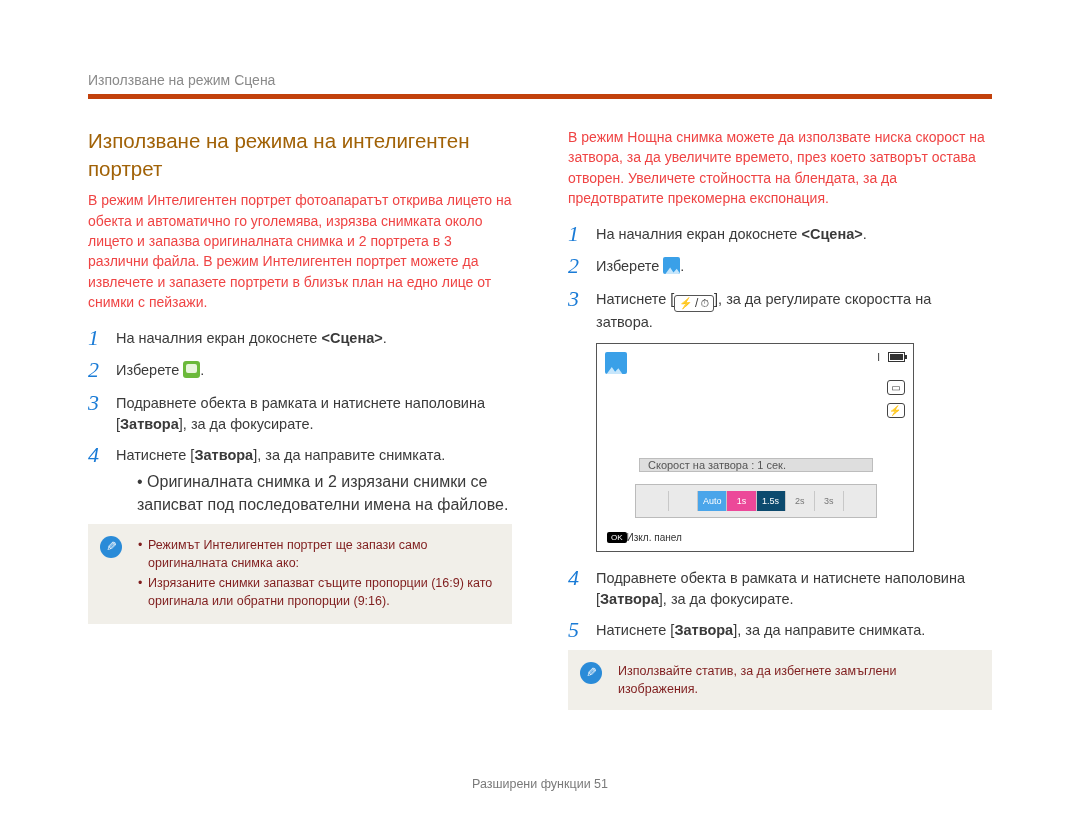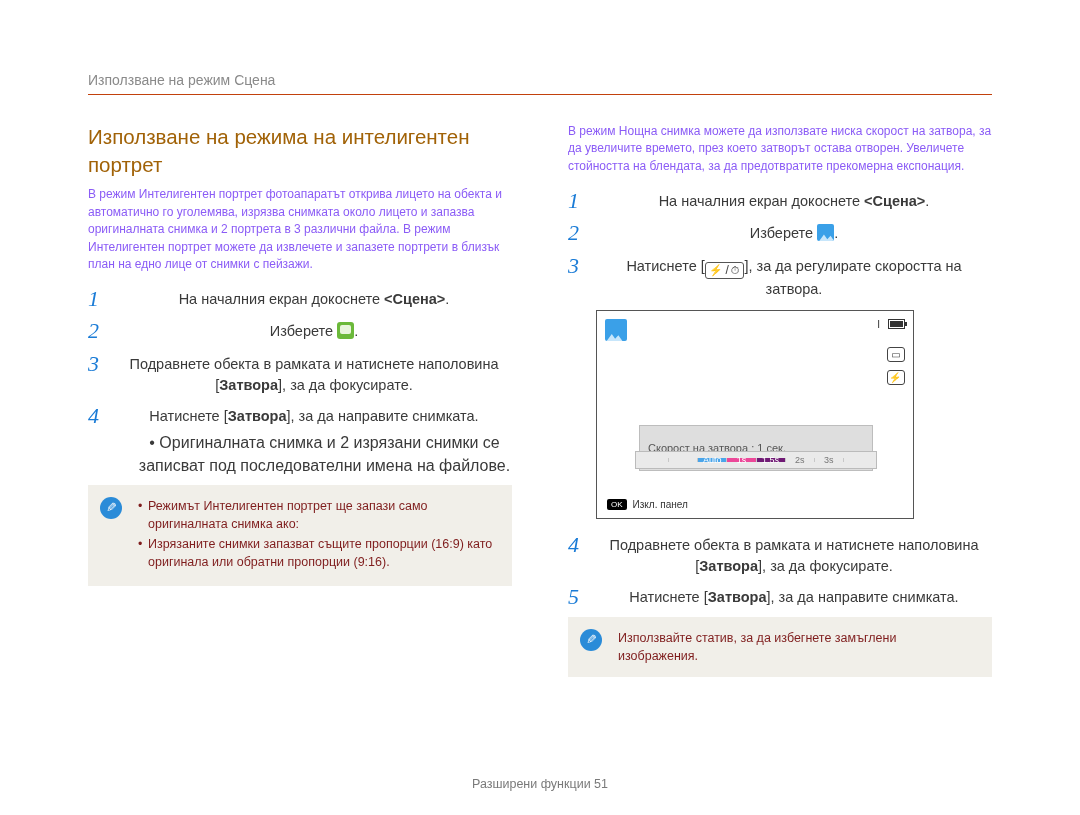--- a/index.html
+++ b/index.html
@@ -14,43 +14,43 @@
     height: 815px;
     position: relative;
     color: #3a3a3a;
   }
   .page {
     padding: 72px 88px 30px 88px;
   }
   .breadcrumb {
     color: #8a8a8a;
     font-size: 14px;
-    border-bottom: 1px solid #c2410c;
+    border-bottom: 5px solid #c2410c;
     padding-bottom: 6px;
     margin-bottom: 28px;
   }
   .columns {
     display: flex;
     gap: 56px;
   }
   .col {
     flex: 1;
     min-width: 0;
   }
   .section-title {
     color: #a16207;
     font-size: 20.5px;
     font-weight: 400;
     line-height: 1.35;
     margin-bottom: 8px;
   }
   .intro {
-    font-size: 12px;
+    font-size: 14px;
     line-height: 1.45;
-    color: #8b5cf6;
+    color: #ef4444;
     margin-bottom: 14px;
   }
   .steps {
     list-style: none;
   }
   .step {
     display: flex;
     align-items: flex-start;
     gap: 12px;
     margin-bottom: 8px;
@@ -62,21 +62,20 @@
     font-size: 22px;
     font-style: italic;
     font-weight: 400;
     line-height: 1.1;
     min-width: 16px;
     font-family: Georgia, serif;
   }
   .step-body {
     flex: 1;
     padding-top: 2px;
-    text-align: center;
   }
   .step-body strong {
     font-weight: 700;
   }
   .sub-bullets {
     list-style: none;
     font-size: 16px;
     margin-top: 4px;
     padding-left: 0;
     margin-left: 21px;
@@ -173,39 +172,38 @@
   }
   .battery{width:17px;height:10px;border:1px solid #333;display:inline-block;position:relative;}
   .battery::after{content:"";position:absolute;right:-3px;top:2px;width:2px;height:4px;background:#333;}
   .battery-fill{position:absolute;left:1px;top:1px;width:13px;height:6px;background:#333;}
   .lcd-right-icons{
     position:absolute;right:8px;top:36px;display:flex;flex-direction:column;gap:8px;
   }
   .lcd-ico{width:18px;height:15px;border:1px solid #444;border-radius:3px;display:flex;align-items:center;justify-content:center;font-size:10px;background:#fff;}
   .shutter-label{
     position:absolute;left:42px;width:234px;top:114px;
-    background:#dedede;color:#555;font-size:11px;padding:16px 8px;
+    background:#dedede;color:#555;font-size:11px;padding:0 8px;
     border:1px solid #bdbdbd;
-    text-decoration:underline;
   }
   .shutter-scale{
-    position:absolute;left:38px;width:242px;top:140px;height:18px;
+    position:absolute;left:38px;width:242px;top:140px;height:34px;
     background:#eaeaea;border:1px solid #bbb;
   }
   .scale-inner{
     position:absolute;left:4px;right:4px;top:6px;bottom:6px;
     display:flex;
   }
   .scale-cell{flex:1;border-left:1px solid #c8c8c8;display:flex;align-items:center;justify-content:center;font-size:9px;color:#777;}
   .scale-cell:first-child{border-left:none;}
   .scale-auto{background:#4aa5ea;color:#fff;}
   .scale-1s{background:#ec4899;color:#fff;}
-  .scale-selected{background:#701a75;color:#fff;}
+  .scale-selected{background:#0c4a6e;color:#fff;}
   .lcd-bottom{
-    position:absolute;left:10px;bottom:8px;display:flex;align-items:center;gap:6px;
+    position:absolute;left:10px;bottom:8px;display:flex;align-items:center;
     font-size:10px;color:#333;
   }
   .ok-badge{background:#000;color:#fff;font-size:8px;padding:1px 4px;border-radius:2px;}
   
   .footer{
     position:absolute;bottom:24px;left:0;right:0;text-align:center;
     font-size:12.5px;color:#7a7a7a;
   }
 </style>
 </head>

